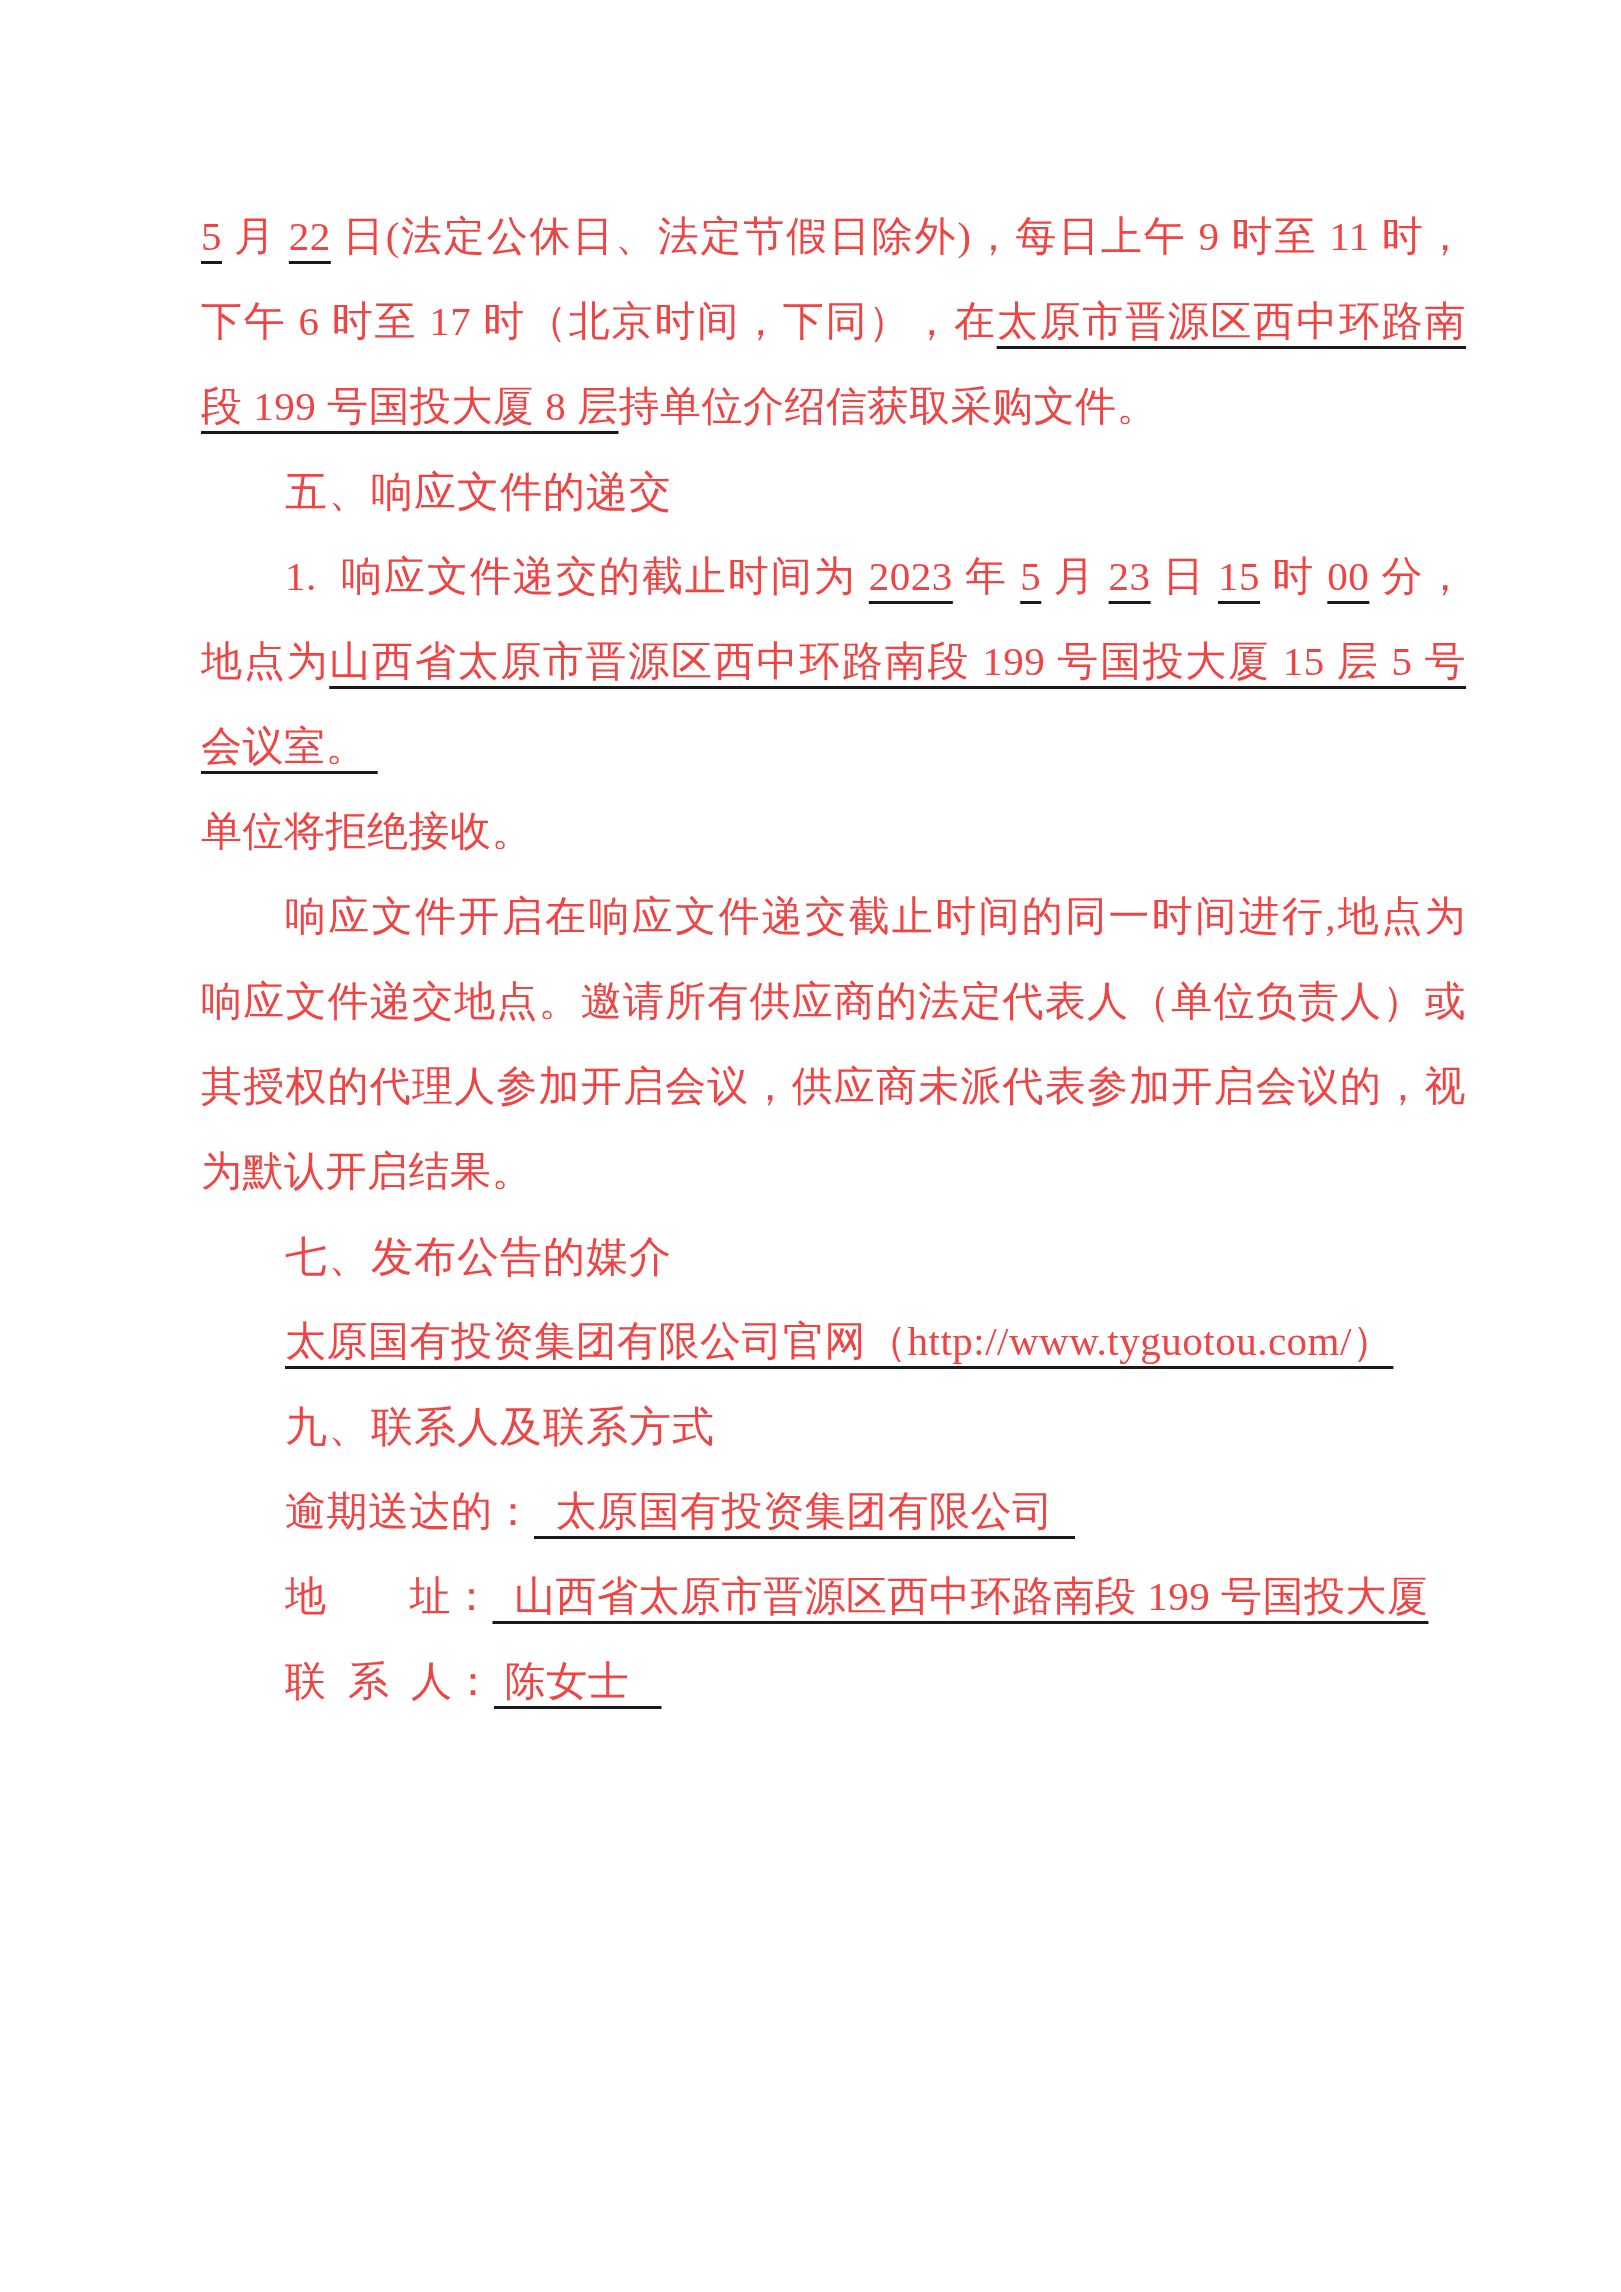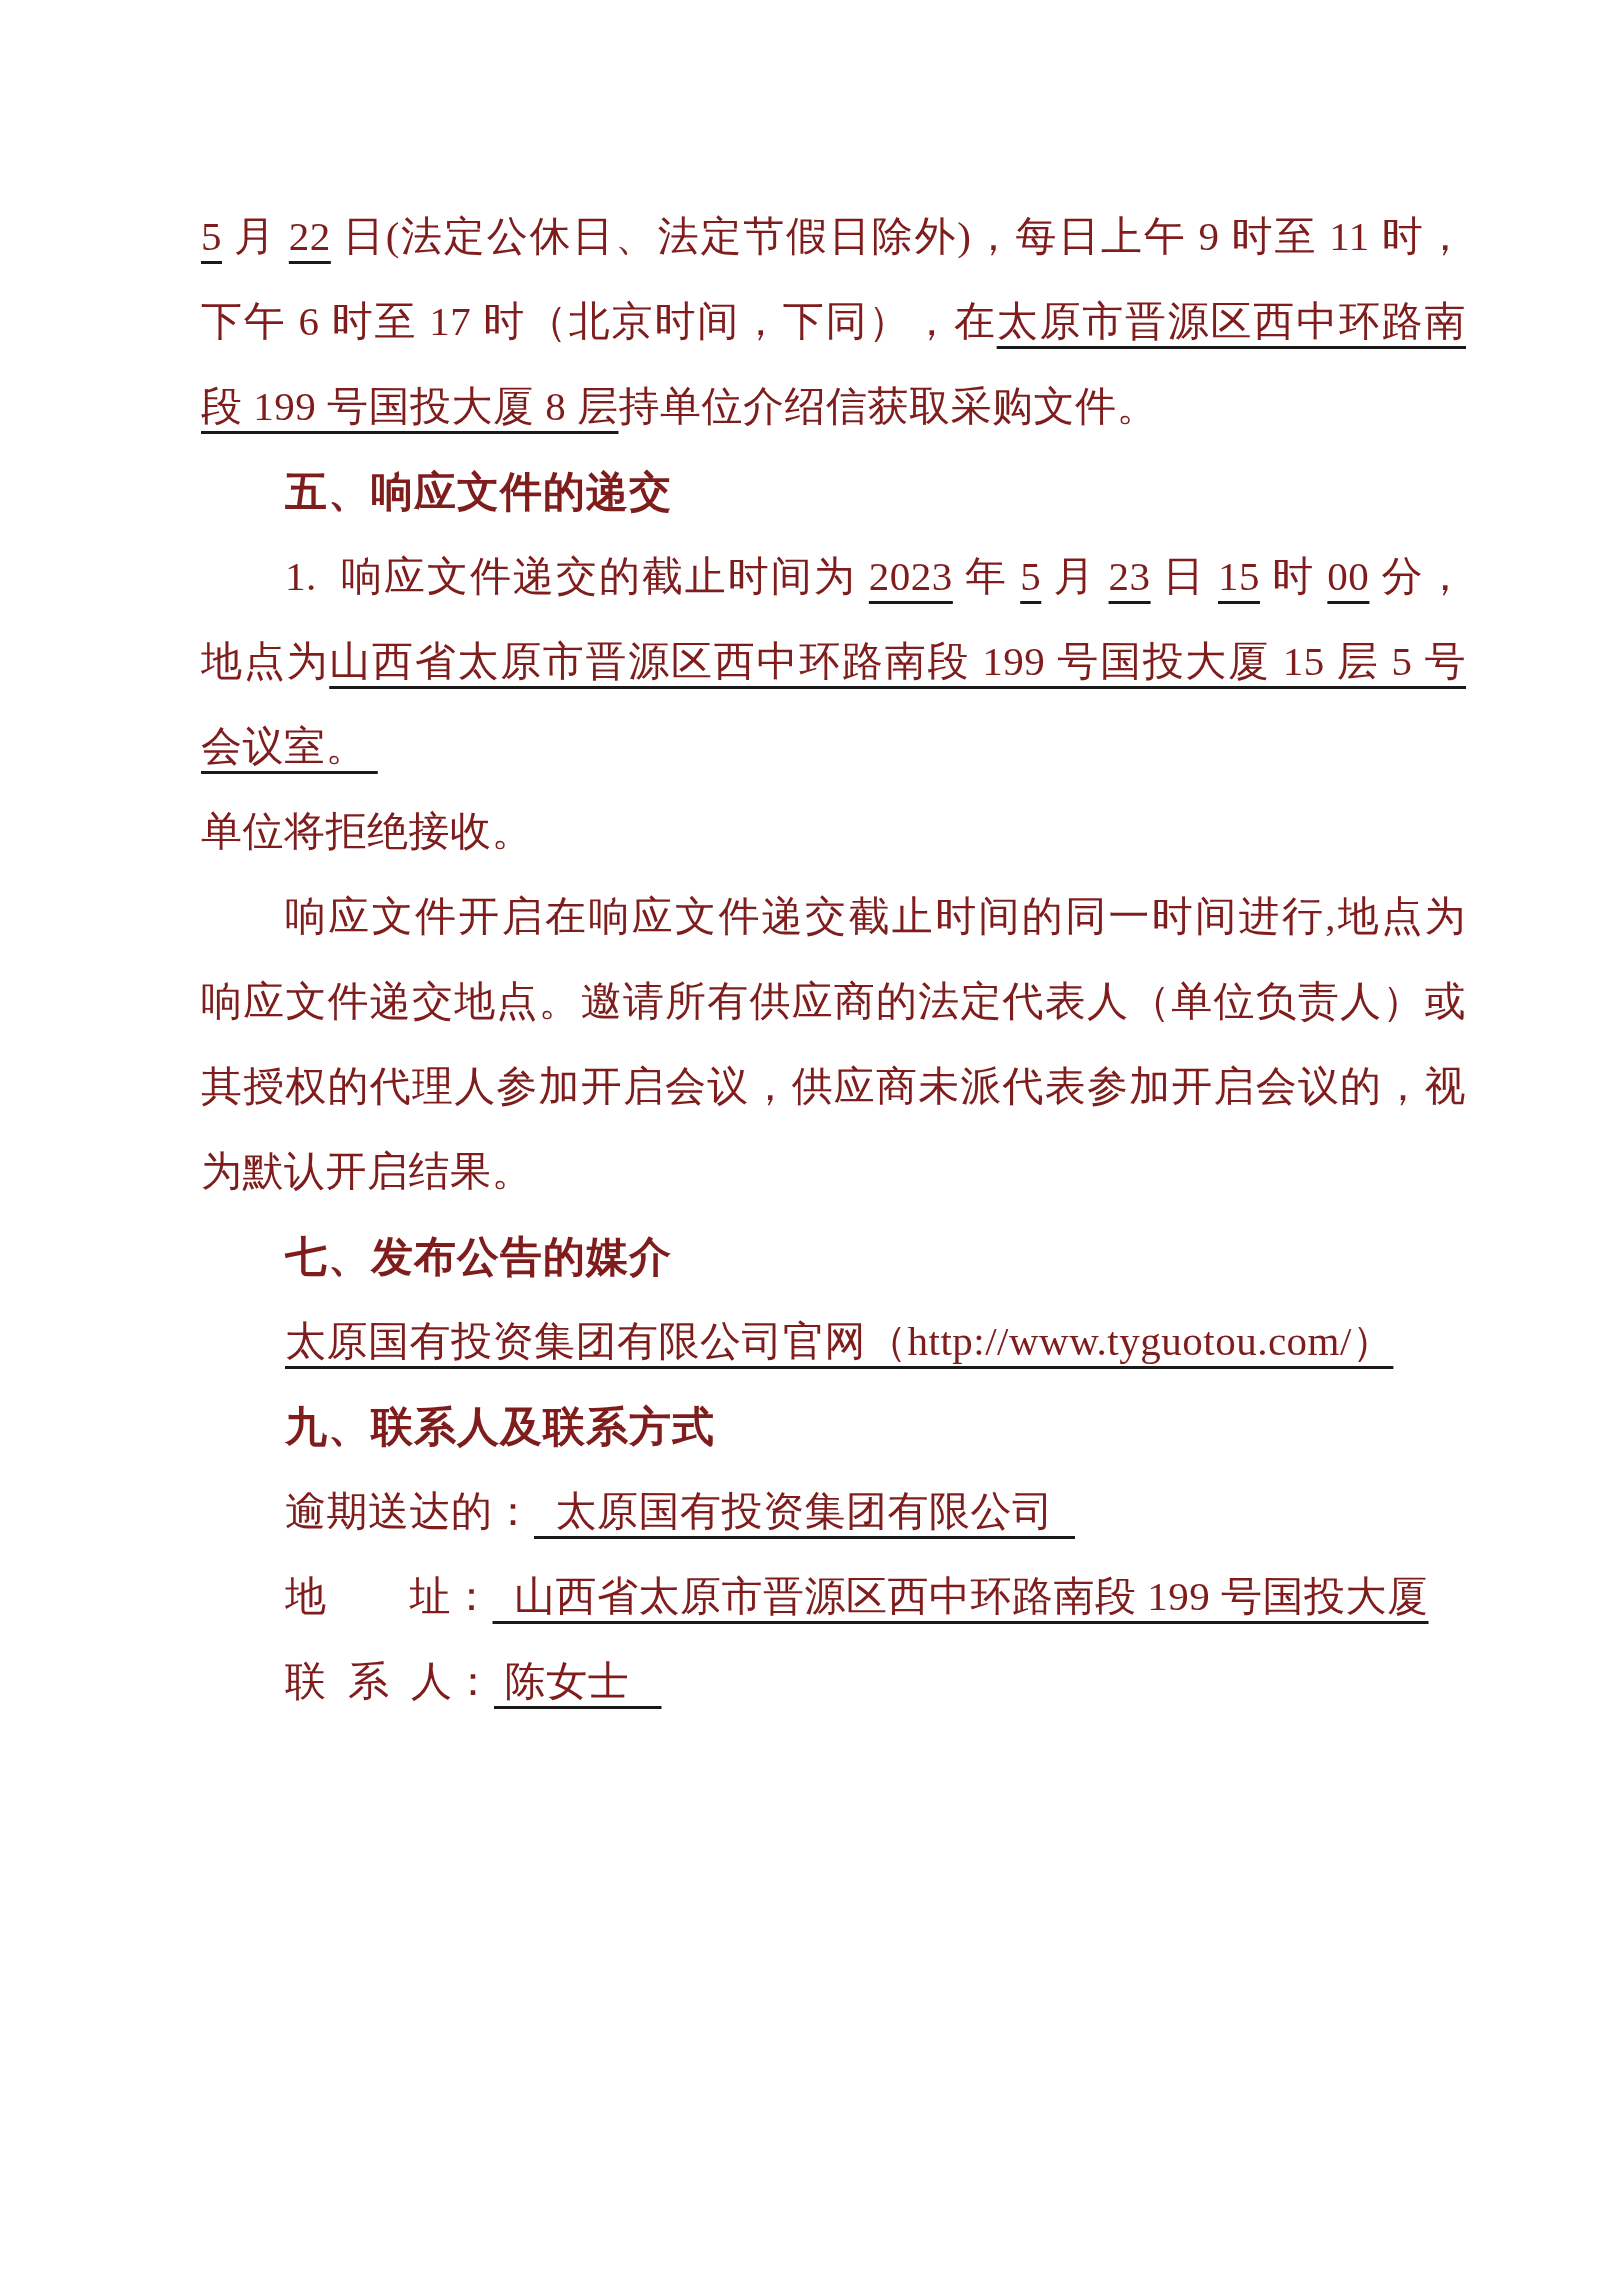--- a/index.html
+++ b/index.html
@@ -11,36 +11,36 @@
     width: 1621px;
     height: 2293px;
     overflow: hidden;
   }
   .page {
     box-sizing: border-box;
     width: 1621px;
     height: 2293px;
     background: #ffffff;
     padding: 194px 155px 0 201px;
-    color: #7f1d1d;
+    color: #ef4444;
   }
   .line {
     font-family: "Liberation Serif", "DejaVu Serif", serif;
     font-size: 41px;
     height: 85px;
     line-height: 85px;
     white-space: pre-wrap;
     letter-spacing: 0.5px;
   }
   .line.indent {
     padding-left: 84px;
   }
   .line.heading {
     font-family: "Liberation Sans", "DejaVu Sans", sans-serif;
-    font-weight: 700;
+    font-weight: 400;
     font-size: 42px;
     letter-spacing: 1px;
   }
   .line.justify {
     text-align: justify;
     text-align-last: justify;
   }
   .seg { text-decoration: none; }
   .seg.u {
     text-decoration: underline;

